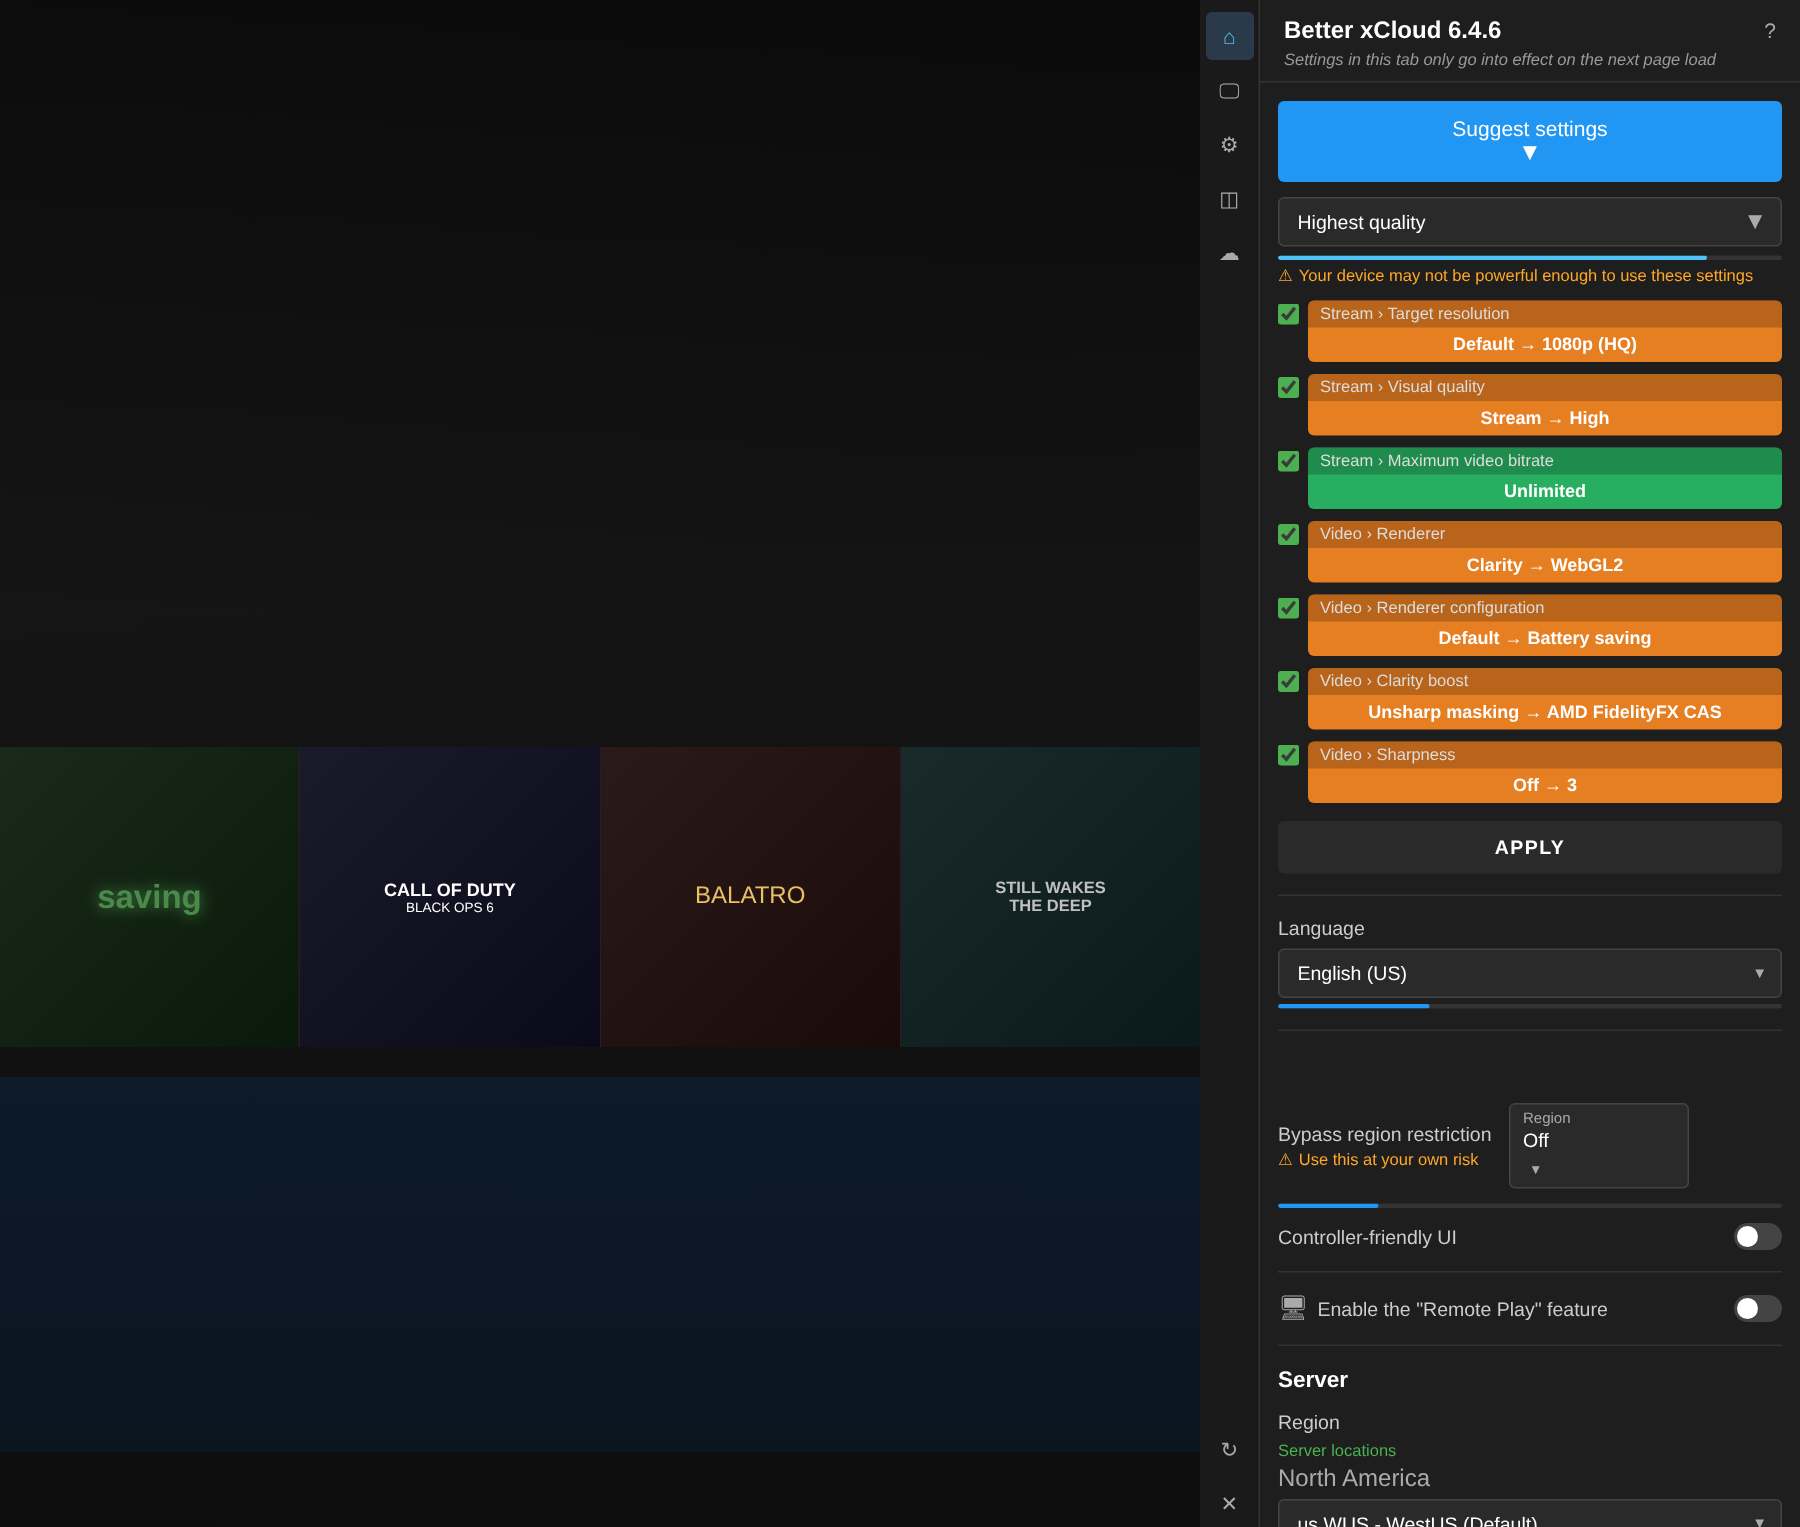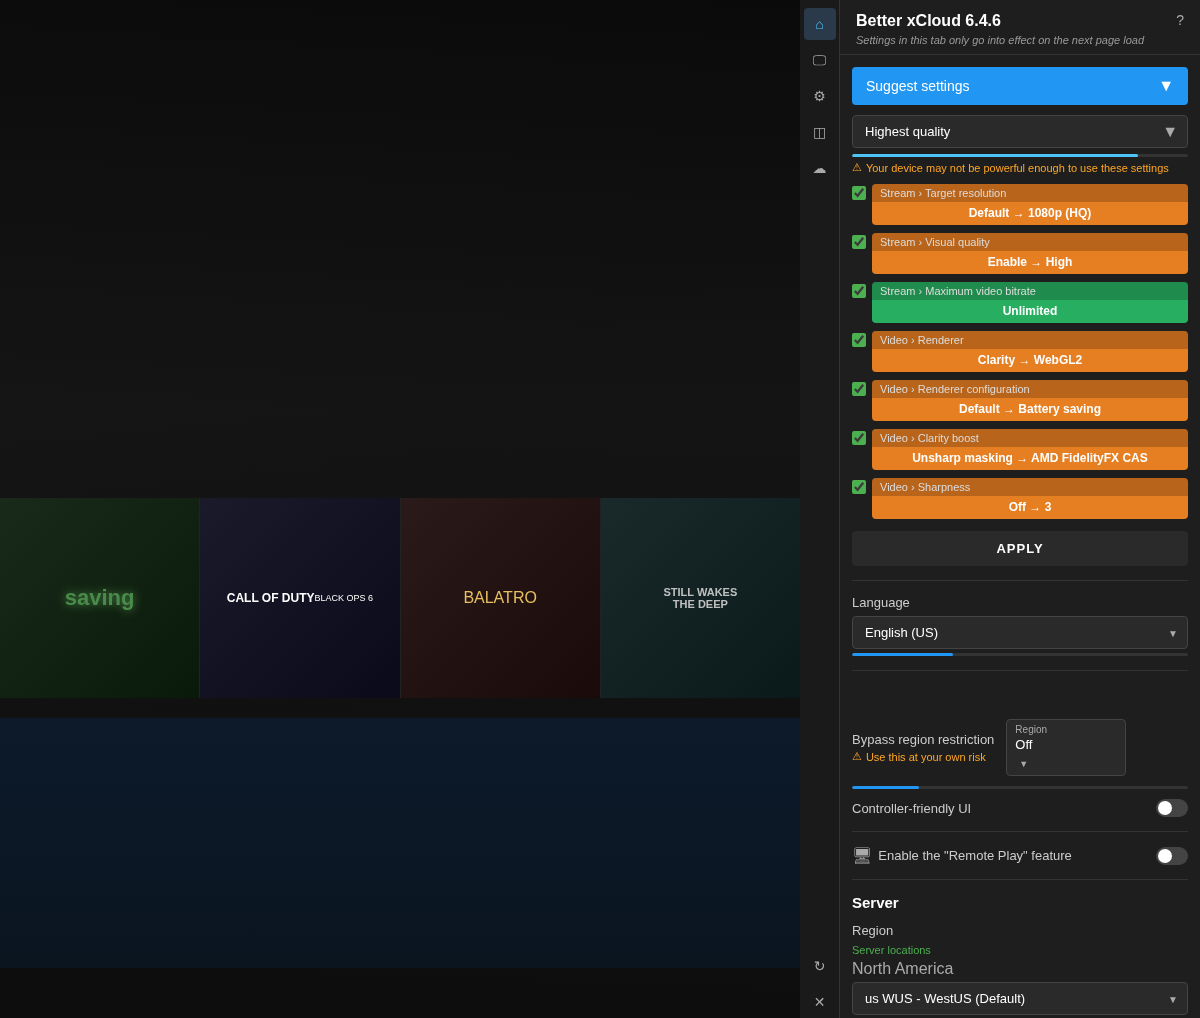--- a/index.html
+++ b/index.html
@@ -104,20 +104,21 @@
       width: 100%;
       padding: 10px 14px;
       border-radius: 4px;
       display: flex;
       justify-content: space-between;
       align-items: center;
       cursor: pointer;
       font-size: 14px;
       font-weight: 500;
       margin-bottom: 10px;
+      flex-direction: column;
     }
 
     .suggest-btn .chevron { font-size: 16px; }
 
     .quality-select-container {
       position: relative;
       margin-bottom: 6px;
     }
 
     .quality-select {
@@ -386,21 +387,21 @@
 <body>
 
 <div class="game-area">
   <div class="game-bg">
 
     <div style="position:absolute;top:0;left:0;width:100%;height:100%;background:linear-gradient(to bottom, #0a0a0a 0%, #151515 40%, #0d0d0d 100%);opacity:0.9;"></div>
     <div style="position:absolute;bottom:320px;left:0;width:100%;display:flex;height:200px;">
       <div style="flex:1;background:linear-gradient(135deg,#1a2a1a,#0a1a0a);border-right:1px solid #222;display:flex;align-items:center;justify-content:center;">
         <span style="color:#4a8a4a;font-size:22px;font-weight:bold;text-shadow:0 0 10px #4a8a4a;">saving</span>
       </div>
-      <div style="flex:1;background:linear-gradient(135deg,#1a1a2a,#0a0a1a);border-right:1px solid #222;display:flex;align-items:center;justify-content:center;flex-direction:row;">
+      <div style="flex:1;background:linear-gradient(135deg,#1a1a2a,#0a0a1a);border-right:1px solid #222;display:flex;align-items:center;justify-content:center;flex-direction:column;">
         <span style="color:#fff;font-size:12px;font-weight:bold;">CALL OF DUTY</span>
         <span style="color:#fff;font-size:9px;">BLACK OPS 6</span>
       </div>
       <div style="flex:1;background:linear-gradient(135deg,#2a1a1a,#1a0a0a);border-right:1px solid #222;display:flex;align-items:center;justify-content:center;">
         <span style="color:#e8c060;font-size:16px;font-weight:normal;">BALATRO</span>
       </div>
       <div style="flex:1;background:linear-gradient(135deg,#1a2a2a,#0a1a1a);display:flex;align-items:center;justify-content:center;">
         <span style="color:#c0c0c0;font-size:11px;font-weight:bold;text-align:center;">STILL WAKES<br>THE DEEP</span>
       </div>
     </div>
@@ -470,21 +471,21 @@
       </div>
     </div>
 
     <div class="setting-row">
       <div class="setting-row-inner">
         <div class="checkbox-wrap">
           <input type="checkbox" checked="" style="">
         </div>
         <div class="setting-box bg-orange">
           <div class="setting-label">Stream › Visual quality</div>
-          <div class="setting-value">Enable → High</div>
+          <div class="setting-value">Stream → High</div>
         </div>
       </div>
     </div>
 
     <div class="setting-row">
       <div class="setting-row-inner">
         <div class="checkbox-wrap">
           <input type="checkbox" checked="" style="">
         </div>
         <div class="setting-box bg-green">

